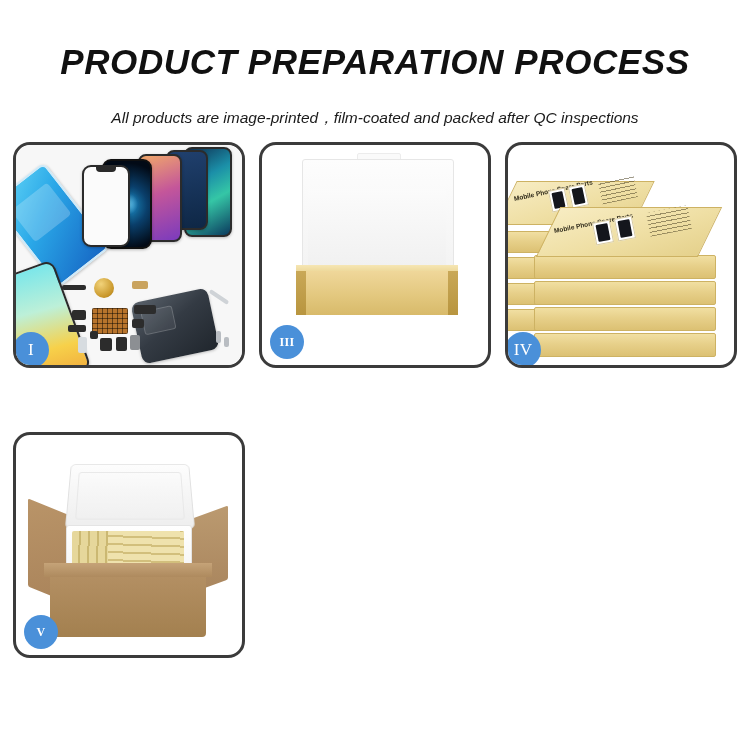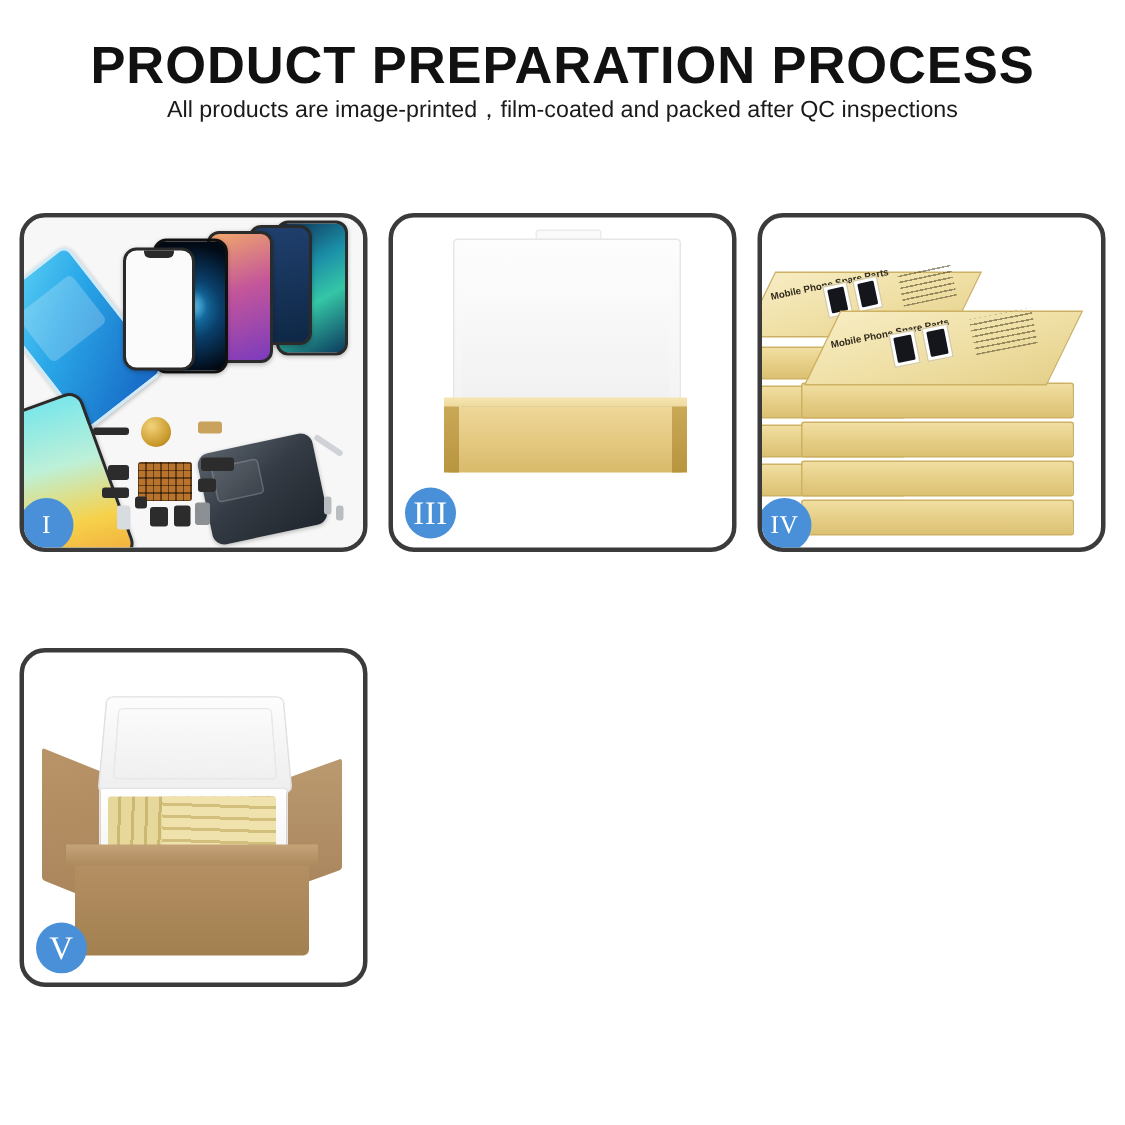--- a/index.html
+++ b/index.html
@@ -10,39 +10,40 @@
   body {
     width: 750px;
     height: 750px;
     font-family: "Liberation Sans", sans-serif;
     overflow: hidden;
     position: relative;
   }
 
   
   #header {
-    padding-top: 26px;
+    padding-top: 44px;
     text-align: center;
+    font-style: italic;
   }
   #page-title {
     font-family: "Liberation Sans", sans-serif;
     font-size: 35px;
     font-weight: 700;
     letter-spacing: 0.6px;
     color: #111111;
     line-height: 1;
     margin: 0;
     white-space: nowrap;
   }
   #page-subtitle {
     font-family: "Liberation Sans", sans-serif;
     font-size: 15.5px;
     font-weight: 400;
     color: #1a1a1a;
-    margin: 5px 0 0 0;
+    margin: 31px 0 0 0;
     line-height: 1;
     white-space: nowrap;
   }
 
   
   #panel-grid {
     position: absolute;
     left: 13px;
     top: 142px;
     width: 724px;
@@ -81,21 +82,22 @@
     text-align: center;
     letter-spacing: 0.3px;
     z-index: 40;
   }
   .badge.inset {
     left: 8px;
     bottom: 6px;
     width: 34px;
     height: 34px;
     line-height: 34px;
-    font-size: 22px;
+    font-size: 12px;
+    font-weight: bold;
   }
 
   
   .p1-bg { position:absolute; inset:0; background:#f7f7f7; }
   .phone {
     position: absolute;
     border-radius: 7px;
     box-shadow: 0 1px 3px rgba(0,0,0,.25);
   }
   

